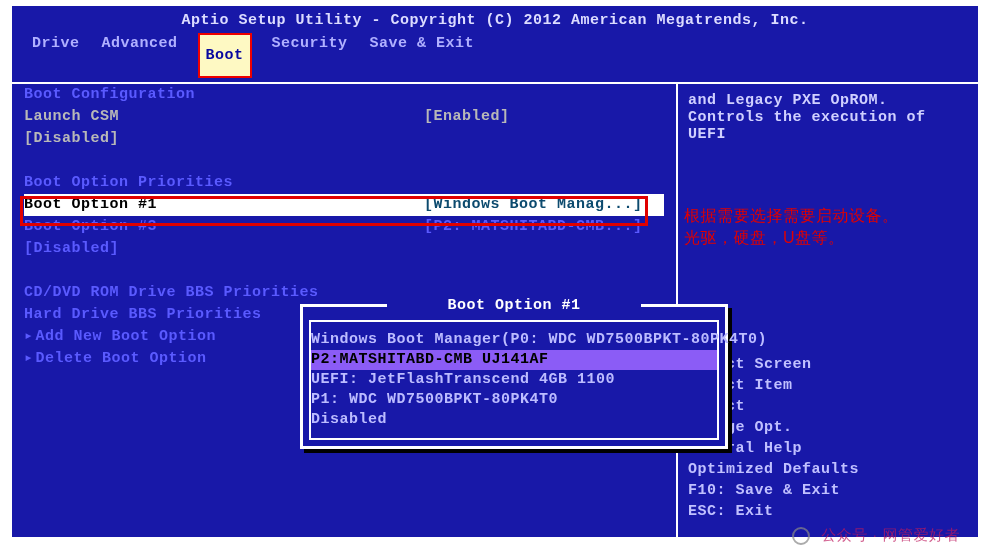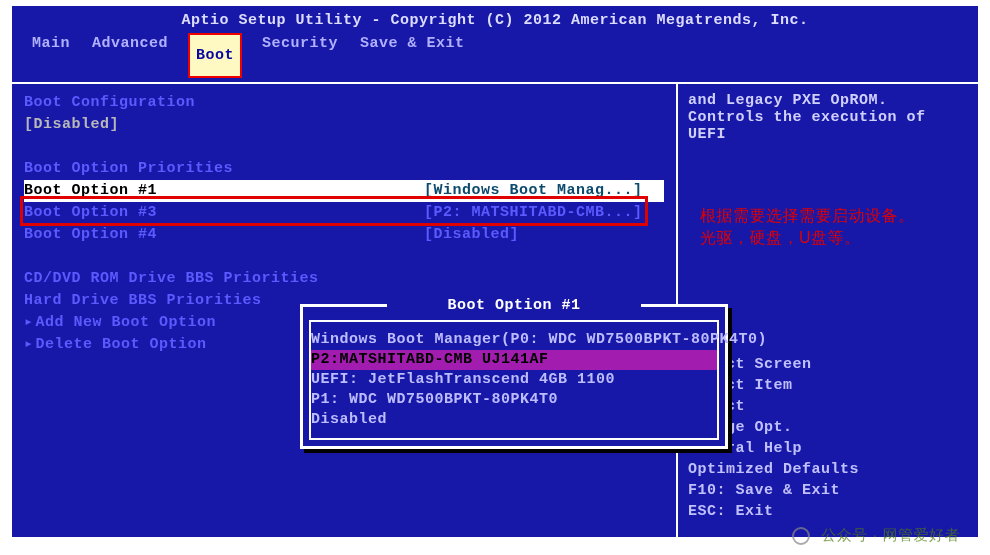--- a/index.html
+++ b/index.html
@@ -44,21 +44,21 @@
     margin: -2px;
   }
   .panels {
     display: flex;
     height: calc(100% - 62px);
     border-top: 2px solid #fff;
   }
   .panel-left {
     flex: 1 1 auto;
     border-right: 2px solid #fff;
-    padding: 8px 12px;
+    padding: 0 12px;
     position: relative;
     color: #b8b8b8;
   }
   .panel-right {
     width: 300px;
     padding: 8px 10px;
     color: #d0d0ff;
     position: relative;
   }
   .cfg-row {
@@ -106,42 +106,42 @@
     border: 2px solid #fff;
     padding: 8px 0;
     color: #bcbcff;
   }
   .popup-inner .opt {
     line-height: 20px;
     cursor: pointer;
     white-space: nowrap;
   }
   .popup-inner .opt.sel {
-    background: #a21caf;
+    background: #8b5cf6;
     color: #000;
   }
   .help {
     position: absolute;
     top: 270px; left: 10px; right: 10px;
     color: #c0c0ff;
     line-height: 21px;
   }
   .annotation {
     position: absolute;
     color: #e00000;
     font-family: "Microsoft YaHei", sans-serif;
     font-weight: normal;
     font-size: 16px;
     line-height: 22px;
     z-index: 30;
   }
   .watermark {
     position: absolute;
     right: 30px; bottom: 10px;
-    color: #4d7c0f;
+    color: #be185d;
     font-family: "Microsoft YaHei", sans-serif;
     font-weight: normal;
     font-size: 15px;
     z-index: 40;
     opacity: 0.7;
   }
   .watermark .logo {
     display:inline-block;
     width:18px;height:18px;
     border:2px solid #888;
@@ -152,52 +152,55 @@
   }
 </style>
 </head>
 <body>
 
 <div class="bios">
 
   <div class="titlebar">Aptio Setup Utility - Copyright (C) 2012 American Megatrends, Inc.</div>
 
   <div class="menubar">
-    <span class="tab">Main</span>
+    <span class="tab">Drive</span>
     <span class="tab">Advanced</span>
     <span class="tab active">Boot</span>
     <span class="tab">Security</span>
     <span class="tab">Save &amp; Exit</span>
   </div>
 
   <div class="panels">
 
     <div class="panel-left">
 
       <div class="cfg-row blue-text">
           <span class="label">Boot Configuration</span>
         </div>
       <div class="cfg-row">
+        <span class="label">Launch CSM</span>
+        <span class="val">[Enabled]</span>
+      </div>
+      <div class="cfg-row">
         <span class="val">[Disabled]</span>
       </div>
       <div class="cfg-row">&nbsp;</div>
       <div class="cfg-row blue-text">
           <span class="label">Boot Option Priorities</span>
         </div>
 
       <div class="cfg-row hilite">
         <span class="label">Boot Option #1</span>
         <span class="val">[Windows Boot Manag...]</span>
       </div>
       <div class="cfg-row blue-text">
         <span class="label">Boot Option #3</span>
         <span class="val">[P2: MATSHITABD-CMB...]</span>
       </div>
       <div class="cfg-row blue-text">
-        <span class="label">Boot Option #4</span>
         <span class="val">[Disabled]</span>
       </div>
       <div class="cfg-row">&nbsp;</div>
       <div class="cfg-row blue-text">
           <span class="label"> CD/DVD ROM Drive BBS Priorities</span>
         </div>
       <div class="cfg-row blue-text">
           <span class="label"> Hard Drive BBS Priorities</span>
         </div>
       <div class="cfg-row blue-text tri">
@@ -232,21 +235,21 @@
   <div class="popup-title">Boot Option #1</div>
   <div class="popup-inner">
     <div class="opt">Windows Boot Manager(P0: WDC WD7500BPKT-80PK4T0)</div>
     <div class="opt sel">P2:MATSHITABD-CMB UJ141AF</div>
     <div class="opt">UEFI: JetFlashTranscend 4GB 1100</div>
     <div class="opt">P1: WDC WD7500BPKT-80PK4T0</div>
     <div class="opt">Disabled</div>
   </div>
 </div>
 
-<div class="annotation" style="left:700px; top:205px;">
+<div class="annotation" style="left:684px; top:205px;">
   <div>根据需要选择需要启动设备。</div>
   <div>光驱，硬盘，U盘等。</div>
 </div>
 
 <div class="watermark">
   <span class="logo"></span>
   <span>公众号 · 网管爱好者</span>
 </div>
 
 </body></html>

